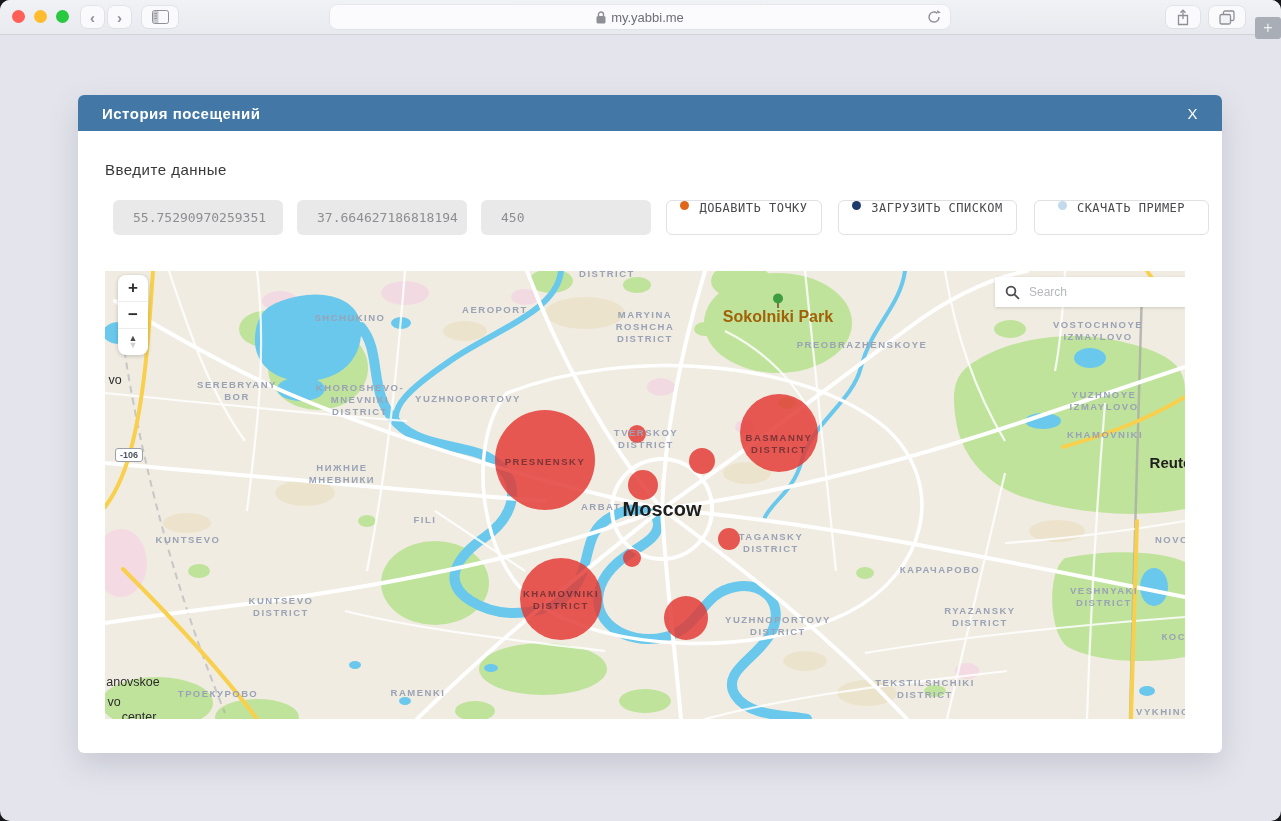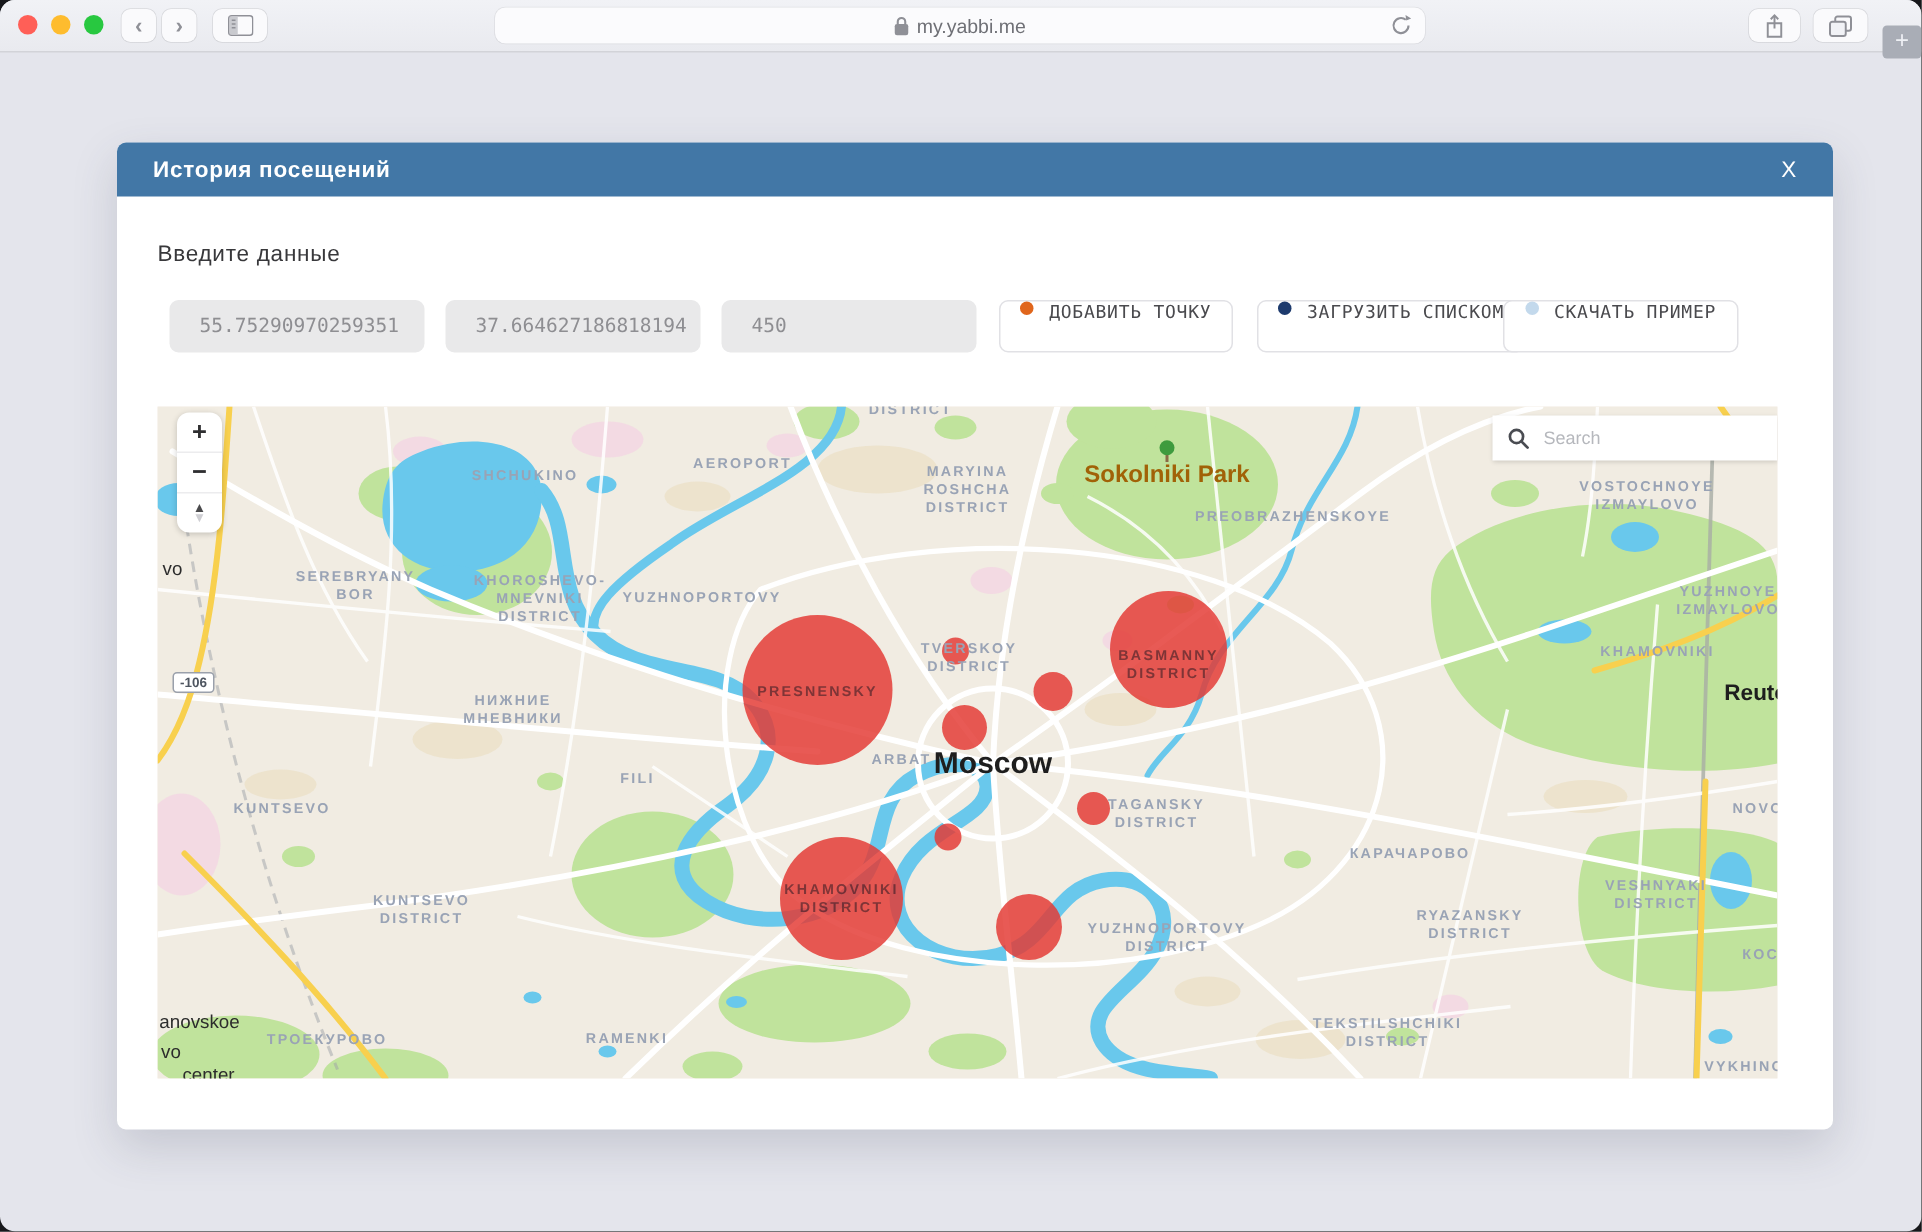--- a/index.html
+++ b/index.html
@@ -137,21 +137,21 @@
     <input class="inp" style="left: 403px;" value="450">
 
     <div class="act-btn" style="left:588px;width:156px">
       <span class="dot" style="background: rgb(224, 102, 28);"></span>
       <span>ДОБАВИТЬ ТОЧКУ</span>
     </div>
     <div class="act-btn" style="left:760px;width:179px">
       <span class="dot" style="background: rgb(29, 58, 109);"></span>
       <span>ЗАГРУЗИТЬ СПИСКОМ</span>
     </div>
-    <div class="act-btn" style="left:924px;width:157px">
+    <div class="act-btn" style="left:956px;width:175px">
       <span class="dot" style="background: rgb(195, 217, 236);"></span>
       <span>СКАЧАТЬ ПРИМЕР</span>
     </div>
 
     <div class="map">
       <svg class="base" width="1080" height="448" viewBox="0 0 1080 448">
         <rect width="1080" height="448" fill="#f1ece2"></rect>
 
         <g fill="#e9ddbc" opacity="0.55">
           <ellipse cx="480" cy="42" rx="40" ry="16"></ellipse>
@@ -292,21 +292,21 @@
           <div class="map-label park-name" style="left: 673px; top: 46px;">Sokolniki Park</div>
           <div class="map-label district" style="left: 757px; top: 74px;">PREOBRAZHENSKOYE</div>
           <div class="map-label district" style="left: 993px; top: 60px;">VOSTOCHNOYE
 IZMAYLOVO</div>
           <div class="map-label district" style="left: 132px; top: 120px;">SEREBRYANY
 BOR</div>
           <div class="map-label district" style="left: 255px; top: 129px;">KHOROSHEVO-
 MNEVNIKI
 DISTRICT</div>
           <div class="map-label district" style="left: 363px; top: 128px;">YUZHNOPORTOVY</div>
-          <div class="map-label district" style="left: 999px; top: 130px; margin-left: 48px;">YUZHNOYE
+          <div class="map-label district" style="left: 999px; top: 130px;">YUZHNOYE
 IZMAYLOVO</div>
           <div class="map-label district" style="left: 1000px; top: 164px;">KHAMOVNIKI</div>
           <div class="map-label district" style="left: 541px; top: 168px;">TVERSKOY
 DISTRICT</div>
           <div class="map-label district under" style="left: 440px; top: 191px;">PRESNENSKY</div>
           <div class="map-label district under" style="left: 674px; top: 173px;">BASMANNY
 DISTRICT</div>
           <div class="map-label district" style="left: 237px; top: 203px;">НИЖНИЕ
 МНЕВНИКИ</div>
           <div class="map-label district" style="left: 496px; top: 236px;">ARBAT</div>

